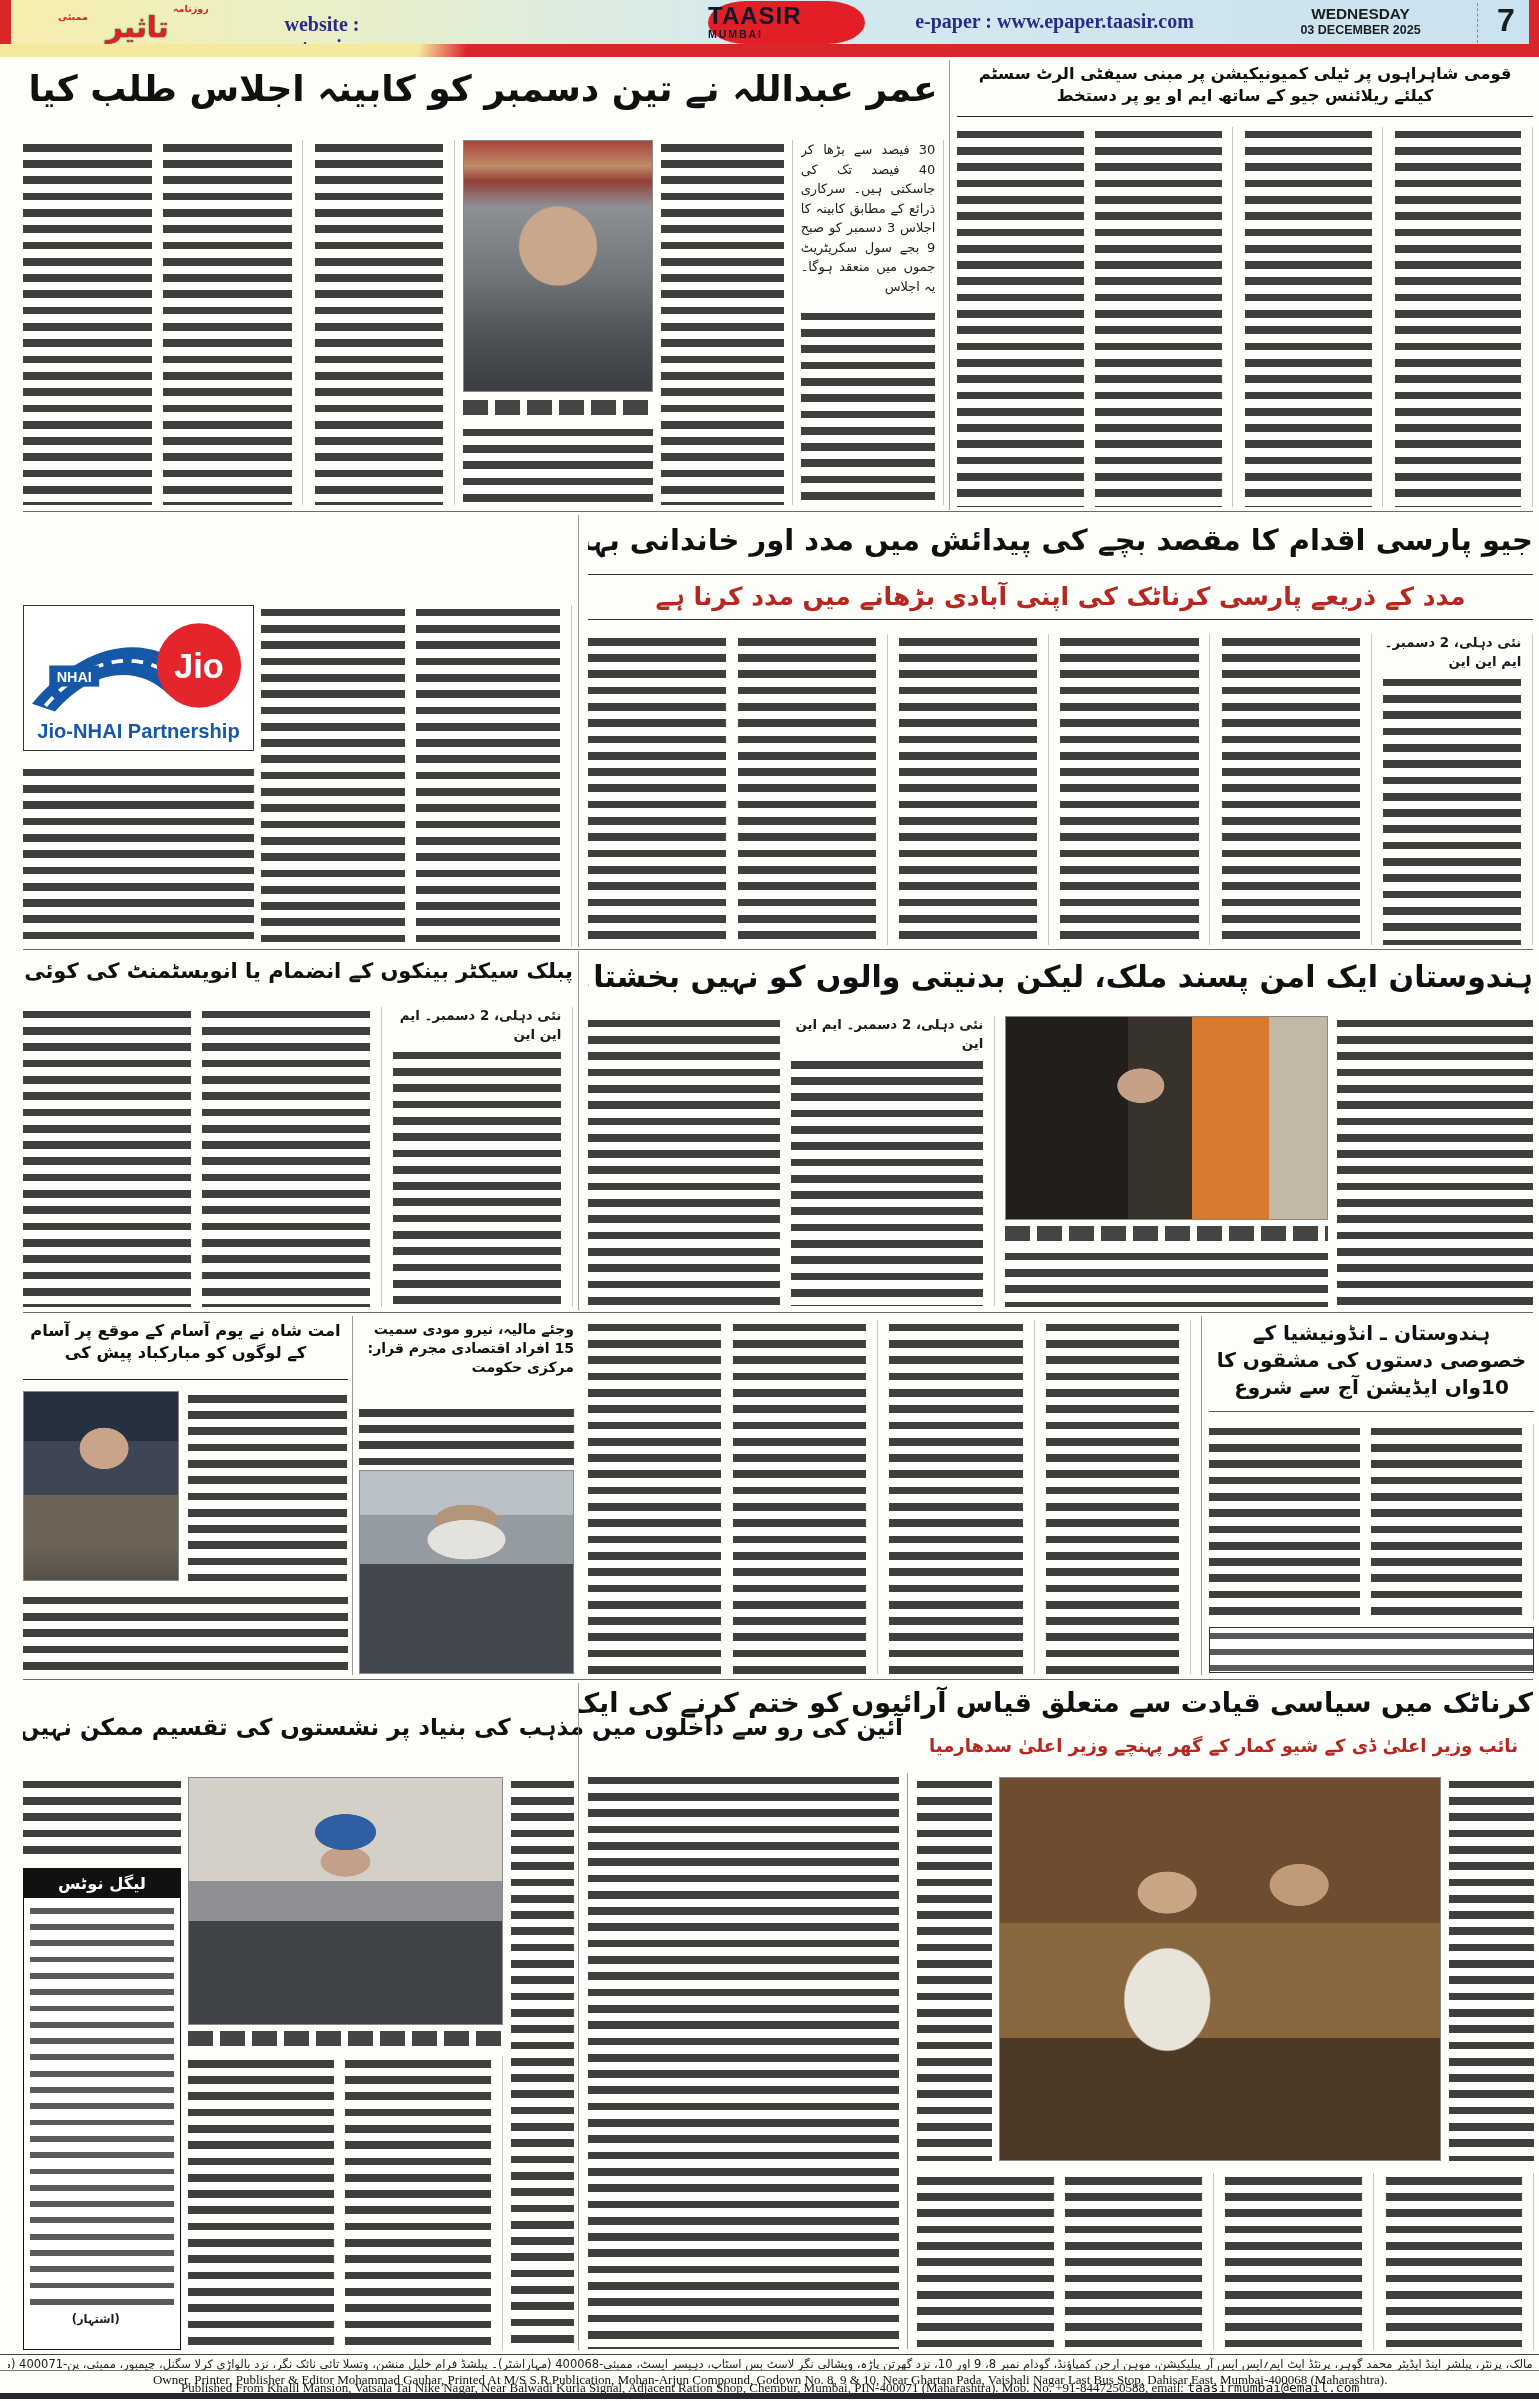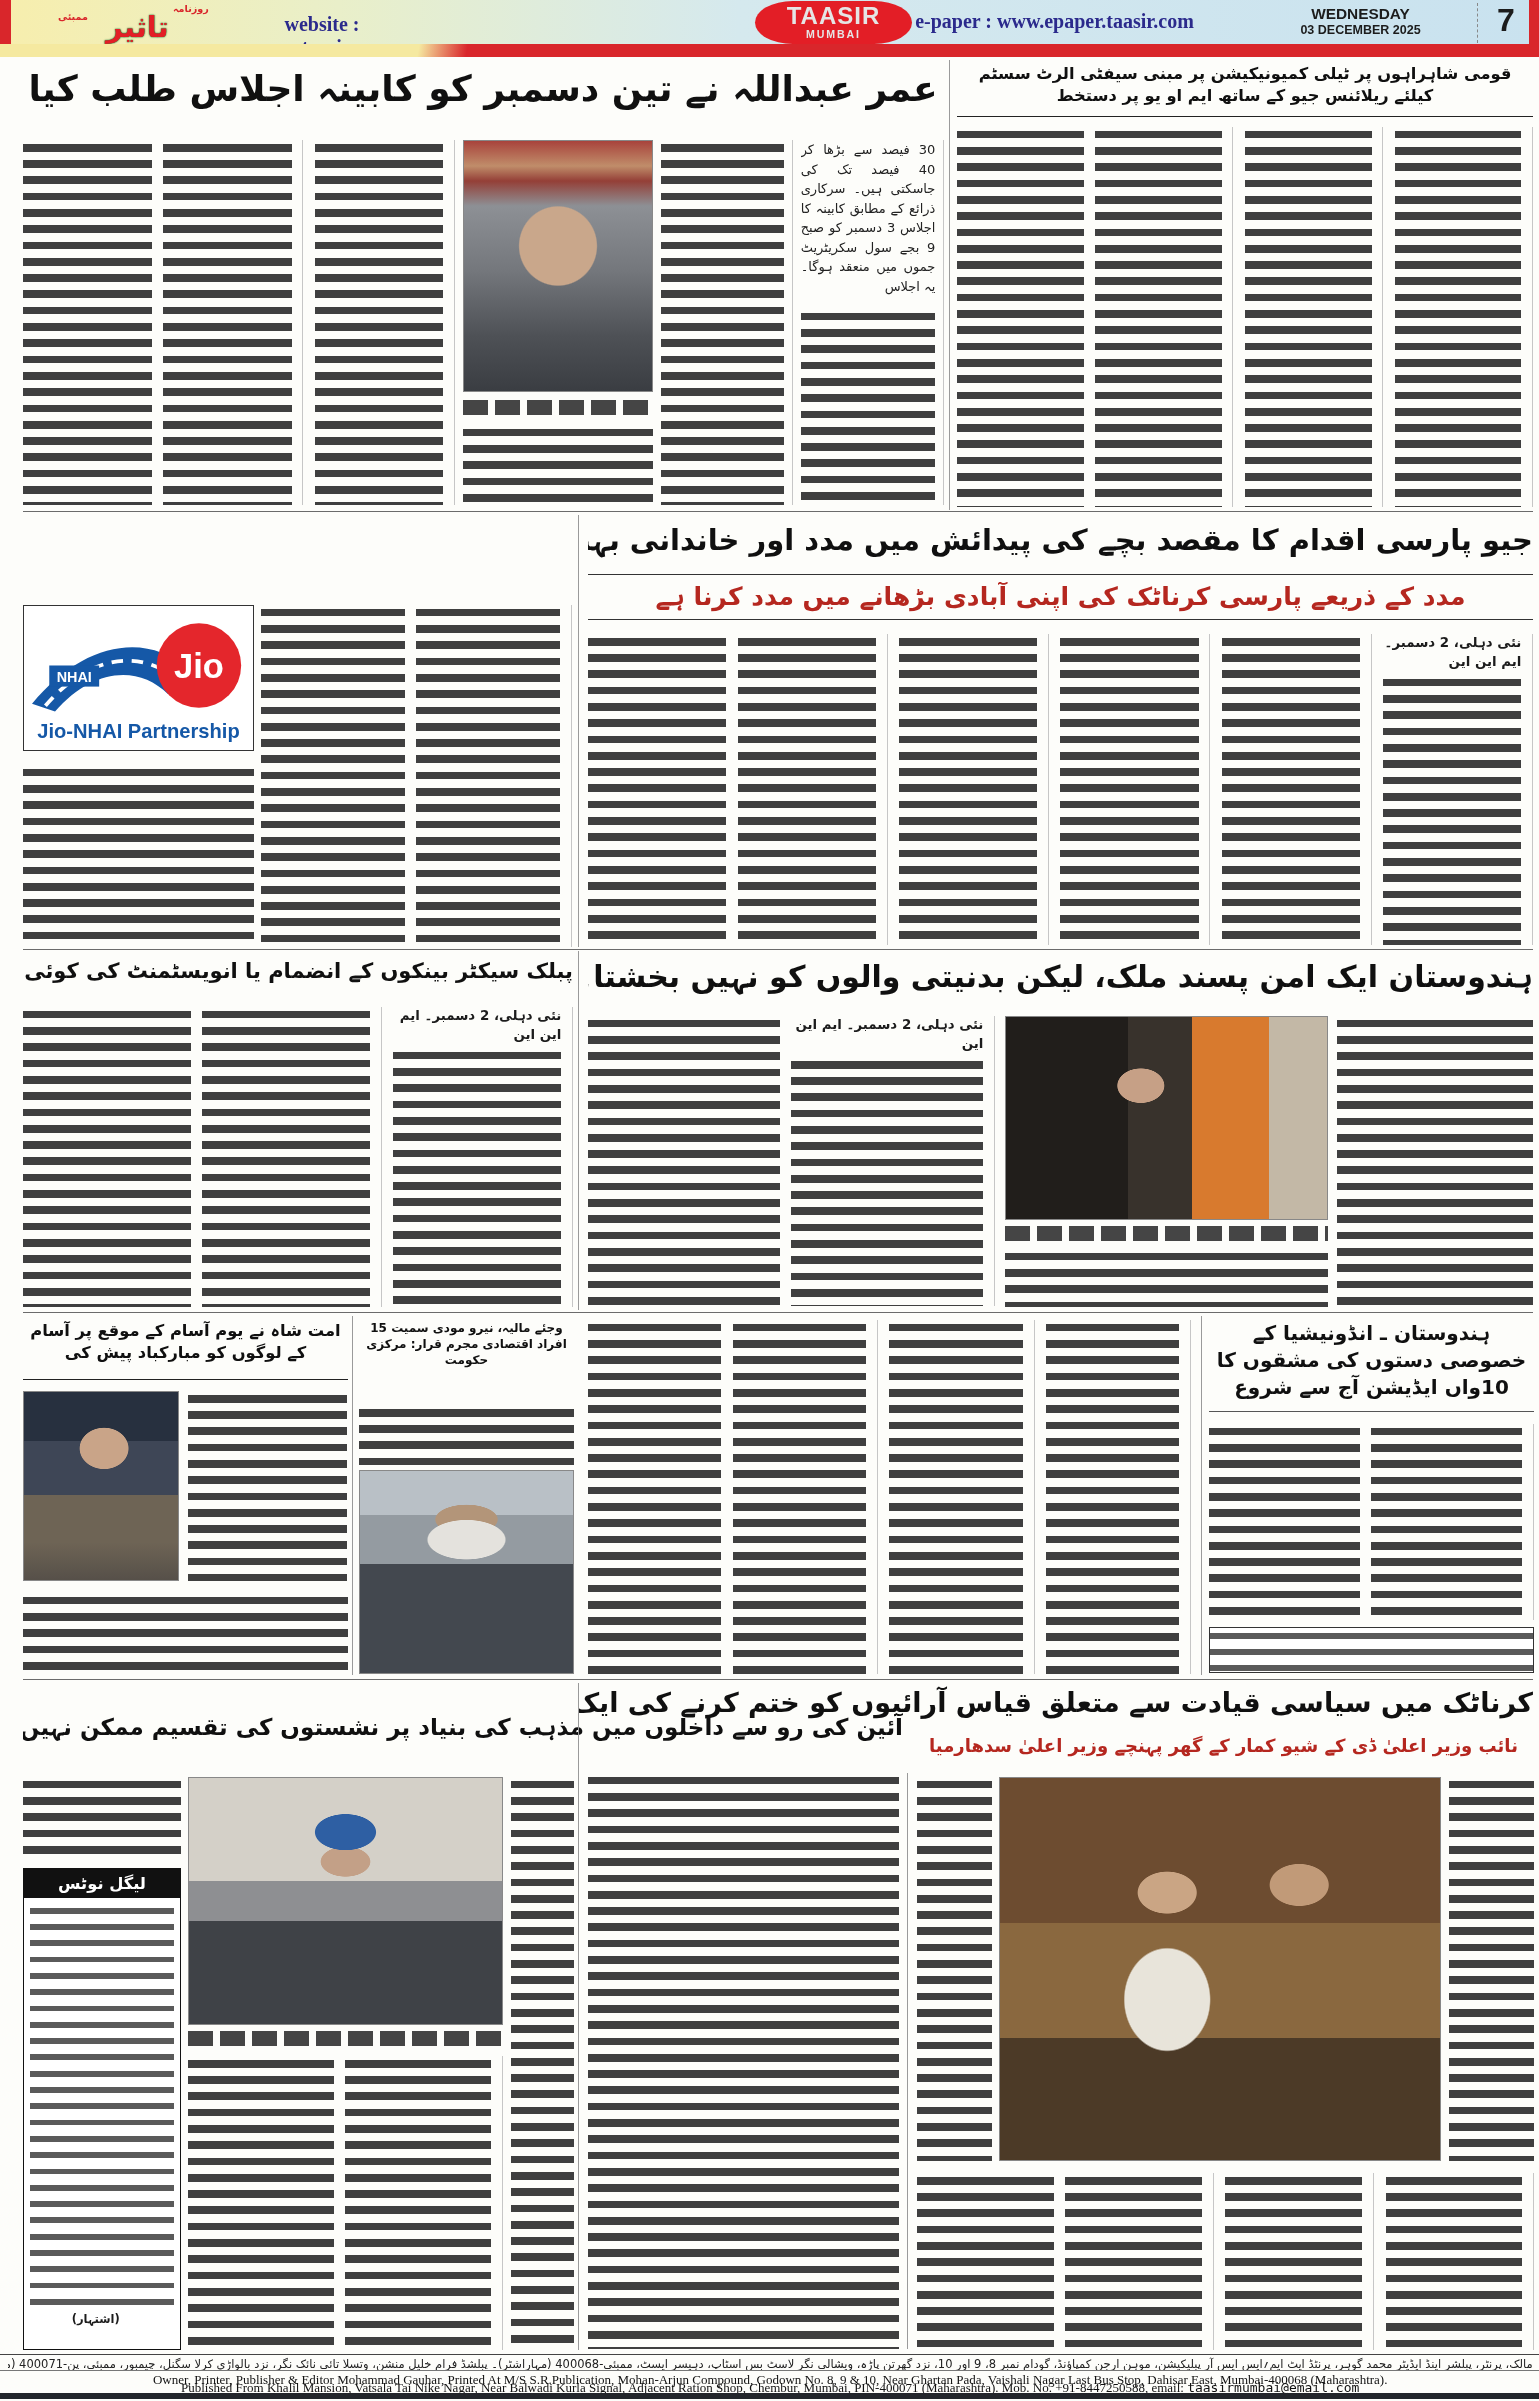--- a/index.html
+++ b/index.html
@@ -28,22 +28,22 @@
   .hrule { position:absolute; height:1px; background:#6b6b6b; }
 
   
   .masthead { position:absolute; left:0; top:0; width:1540px; height:44px;
     background:linear-gradient(90deg,#f7eead 0%, #e9efc9 22%, #d5e9ee 48%, #c9e2ef 100%); }
   .edge-strip { position:absolute; top:0; width:10.6px; height:56px; background:#d9262b; }
   .logo-main { color:#e31e26; font-weight:bold; font-size:29px;
     text-shadow:0 0 1px #1c7a35, 0 0 1.9px #1c7a35; line-height:1; }
   .logo-small { color:#d9262b; font-weight:bold; font-size:9.6px; }
   .hdr-url { color:#2b2a8c; font-weight:bold; font-size:20px; font-family:"Liberation Serif", serif; }
-  .brand-box { position:absolute; left:755px; top:1px; width:157px; height:43px; background:#e31e26;
-    border-radius:44px/25px; text-align:center; color:#e5e5e5; }
+  .brand-box { position:absolute; left:708px; top:1px; width:157px; height:43px; background:#e31e26;
+    border-radius:44px/25px; color:#0f172a; }
   .brand-box .t { font-size:24px; font-weight:bold; letter-spacing:1px; line-height:1.1; margin-top:1.9px; }
   .brand-box .c { font-size:10.6px; font-weight:bold; letter-spacing:1.9px; line-height:1; }
   .date-block { position:absolute; left:1278px; top:4.8px; width:165px; text-align:center; font-weight:bold; }
   .date-block .d1 { font-size:15.4px; } .date-block .d2 { font-size:12.5px; }
   .pg-divider { position:absolute; left:1477px; top:2.9px; height:40px; border-left:1.9px dashed #888; }
   .pg-num { position:absolute; left:1484px; top:1.9px; width:44px; text-align:center; font-size:32px; font-weight:bold; }
   .redbar { position:absolute; left:0; top:44px; width:1540px; height:12.5px;
     background:linear-gradient(100deg, #f5e9a0 0 413px, #d9262b 461px); }
 
   
@@ -251,21 +251,21 @@
 
   <div class="hrule" style="left:23px; top:1312px; width:1510px;"></div>
 
   <div class="ur headline abs" style="left:23px; top:1320px; width:325px; height:60px; font-size:16.3px; border-bottom:1.9px solid #222; padding-bottom:2.9px;">امت شاہ نے یوم آسام کے موقع پر آسام کے لوگوں کو مبارکباد پیش کی</div>
   <div class="photo ph-shah" style="left:23px; top:1391px; width:156px; height:190px;"></div>
   <div class="abs sim" style="left:188px; top:1391px; width:159px; height:190px;"></div>
   <div class="abs sim" style="left:23px; top:1593px; width:325px; height:81px;"></div>
 
   <div class="vrule" style="left:352px; top:1316px; height:359px;"></div>
 
-  <div class="ur headline abs" style="left:359px; top:1320px; width:215px; height:75px; font-size:12px;">وجئے مالیہ، نیرو مودی سمیت 15 افراد اقتصادی مجرم قرار: مرکزی حکومت</div>
+  <div class="ur headline abs" style="left:359px; top:1320px; width:215px; height:75px; font-size:14px;text-align:right;">وجئے مالیہ، نیرو مودی سمیت 15 افراد اقتصادی مجرم قرار: مرکزی حکومت</div>
   <div class="abs sim" style="left:359px; top:1405px; width:215px; height:60px;"></div>
   <div class="photo ph-mallya" style="left:359px; top:1470px; width:215px; height:204px;"></div>
 
   <div class="colgroup abs" style="left:588px; top:1320px; width:603px; height:354px;">
     <div class="col">
         <div class="sim fill"></div>
       </div>
     <div class="col">
         <div class="sim fill"></div>
       </div>

